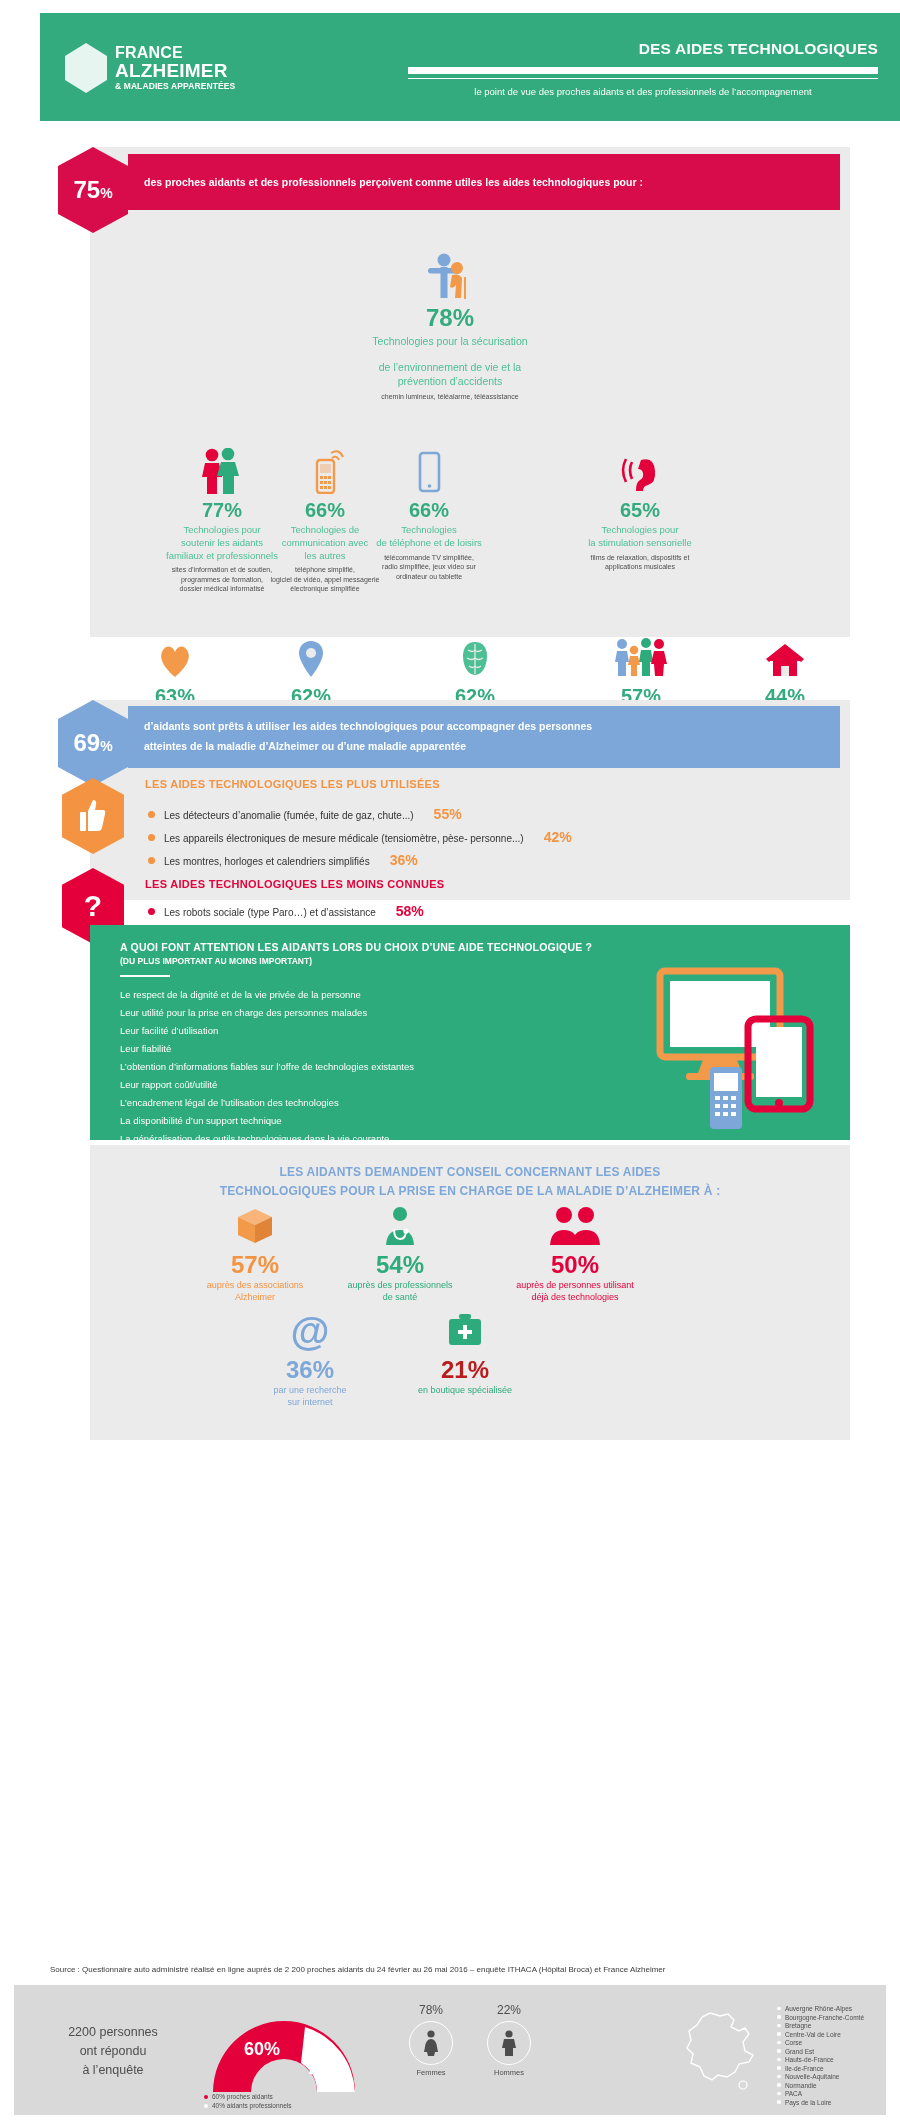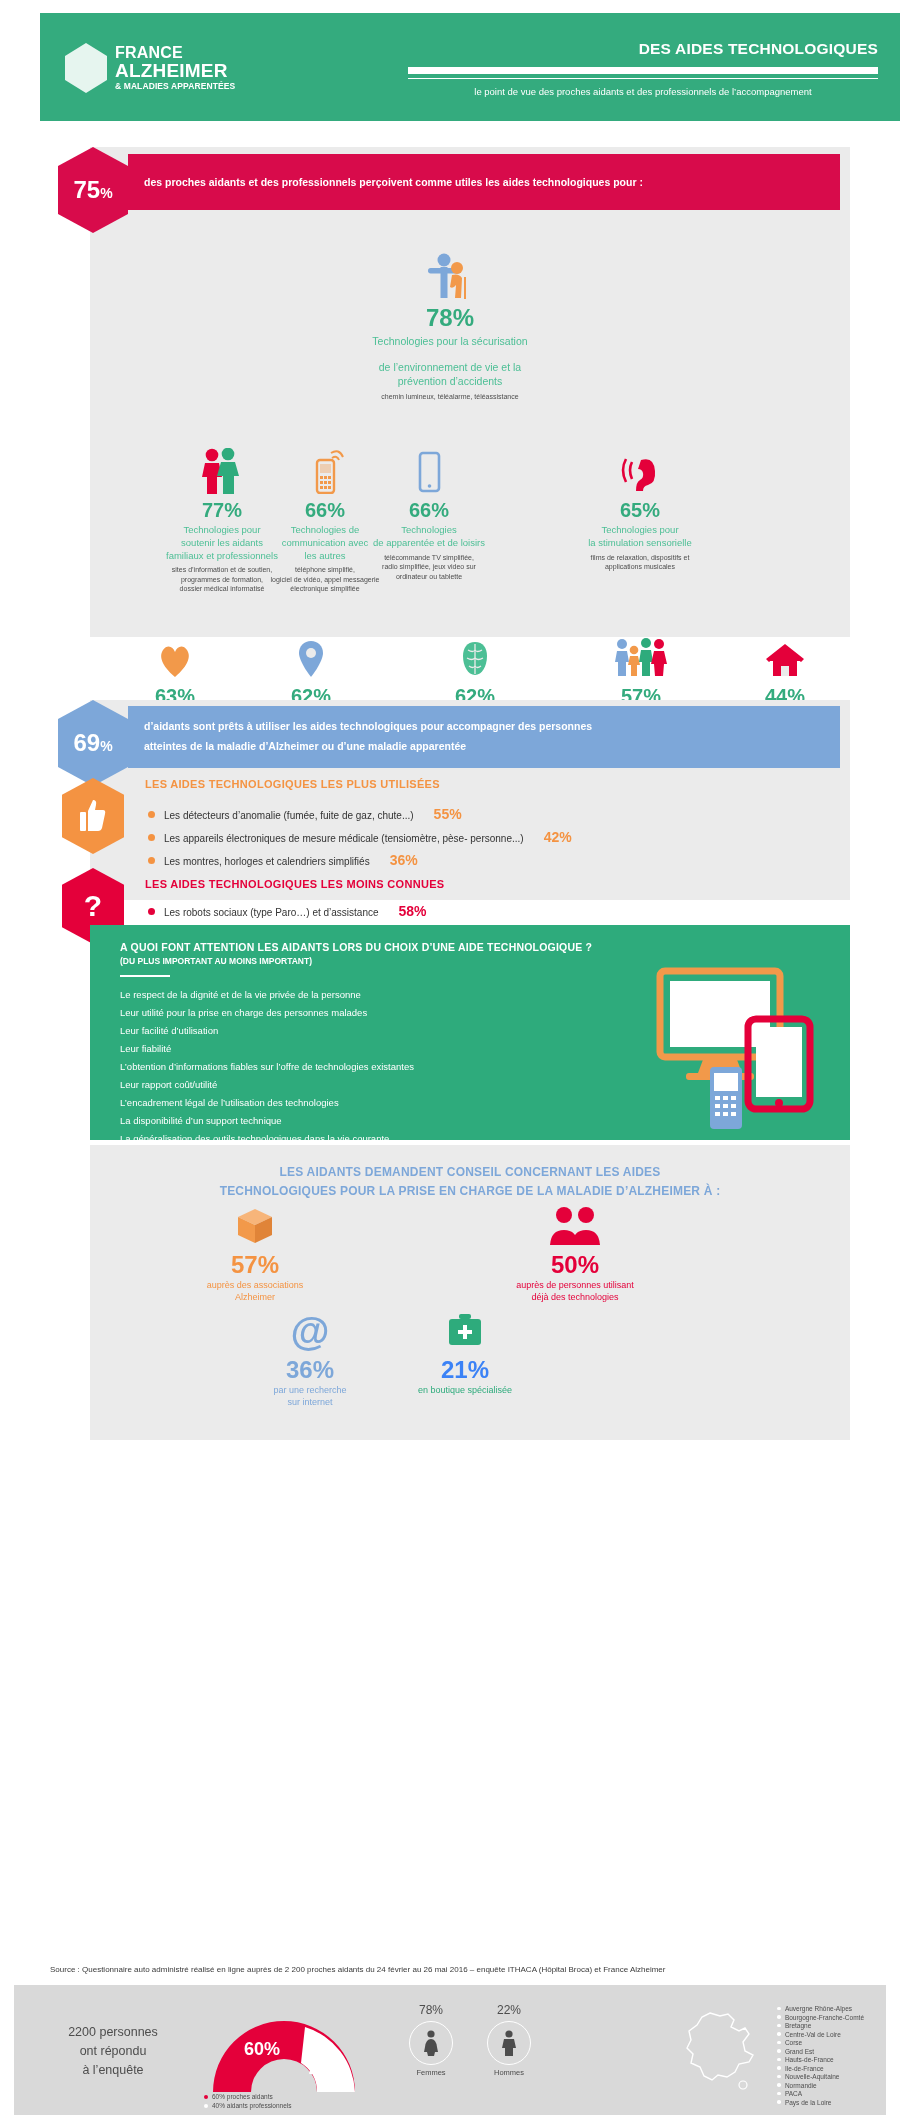--- a/index.html
+++ b/index.html
@@ -208,21 +208,21 @@
 
   <div class="stat" style="left:334px; top:448px; width:190px;">
     <div class="icon">
       <svg width="34" height="46" viewBox="0 0 34 46">
         <rect x="8" y="5" width="19" height="38" rx="3" fill="none" stroke="#7da7d9" stroke-width="2.6"></rect>
         <circle cx="17.5" cy="38" r="1.8" fill="#7da7d9"></circle>
       </svg>
     </div>
     <div class="num">66%</div>
     <div class="ttl">Technologies</div>
-    <div class="ttl" style="margin-top:0">de apparentée et de loisirs</div>
+    <div class="ttl" style="margin-top:0">de téléphone et de loisirs</div>
     <div class="sub">télécommande TV simplifiée,</div>
     <div class="sub" style="margin-top:0">radio simplifiée, jeux video sur</div>
     <div class="sub" style="margin-top:0">ordinateur ou tablette</div>
   </div>
 
   <div class="stat" style="left:545px; top:448px; width:190px;">
     <div class="icon">
       <svg width="46" height="46" viewBox="0 0 46 46">
         <path d="M24 12 q13 -4 14 11 q1 12 -7 14 q-5 1 -5 6 h-7 q0 -9 4 -11 q4 -2 3 -7 q-1 -4 -5 -4 z" fill="#e4003a"></path>
         <path d="M15 14 q-4 8 0 17" stroke="#e4003a" stroke-width="2.6" fill="none"></path>
@@ -363,21 +363,21 @@
     <span>Les montres, horloges et calendriers simplifiés</span>
     <span class="v v-o">36%</span>
   </div>
 
   <div class="hex" style="left:62px; top:868px; width:62px; height:76px; background:#e4003a;">
     <span style="color:#fff;font-size:30px;font-weight:bold;line-height:1;">?</span>
   </div>
   <div class="list-head lh-pink" style="left:145px; top:878px;">LES AIDES TECHNOLOGIQUES LES MOINS CONNUES</div>
   <div class="li" style="left:148px; top:903px;">
     <span class="dot dot-p"></span>
-    <span>Les robots sociaux (type Paro…) et d’assistance</span>
+    <span>Les robots sociale (type Paro…) et d’assistance</span>
     <span class="v v-p">58%</span>
   </div>
   <div class="li" style="left:148px; top:926px;">
     <span class="dot dot-p"></span>
     <span>Localisateur d’objets</span>
     <span class="v v-p">55%</span>
   </div>
   <div class="li" style="left:130px; top:949px;">
     <span class="dot dot-p"></span>
     <span>Appareils électroménagers simplifiés</span>
@@ -436,20 +436,33 @@
         <path d="M21 4 L38 12 L21 20 L4 12 Z" fill="#f7b57a"></path>
         <path d="M4 12 L21 20 v18 L4 30 Z" fill="#f2994a"></path>
         <path d="M38 12 L21 20 v18 L38 30 Z" fill="#e08438"></path>
       </svg>
     </div>
     <div class="num" style="color:#f49342">57%</div>
     <div class="cap" style="color:#f49342">auprès des associations</div>
     <div class="cap" style="color:#f49342;margin-top:0">Alzheimer</div>
   </div>
 
+  <div class="s4" style="left:310px; top:1205px; width:180px;">
+    <div class="icon">
+      <svg width="42" height="42" viewBox="0 0 42 42">
+        <circle cx="21" cy="9" r="7" fill="#2eab7c"></circle>
+        <path d="M7 40 q1 -15 14 -15 q13 0 14 15 z" fill="#2eab7c"></path>
+        <path d="M15 24 q0 10 6 10 q6 0 6 -9" stroke="#ffffff" stroke-width="2" fill="none"></path>
+        <circle cx="27" cy="26" r="2.6" fill="#ffffff"></circle>
+      </svg>
+    </div>
+    <div class="num" style="color:#2eab7c">54%</div>
+    <div class="cap" style="color:#2eab7c">auprès des professionnels</div>
+    <div class="cap" style="color:#2eab7c;margin-top:0">de santé</div>
+  </div>
 
   <div class="s4" style="left:470px; top:1205px; width:210px;">
     <div class="icon">
       <svg width="58" height="42" viewBox="0 0 58 42">
         <circle cx="18" cy="10" r="8" fill="#e4003a"></circle>
         <path d="M4 40 q1 -15 14 -15 q13 0 14 15 z" fill="#e4003a"></path>
         <circle cx="40" cy="10" r="8" fill="#e4003a"></circle>
         <path d="M26 40 q1 -15 14 -15 q13 0 14 15 z" fill="#e4003a"></path>
       </svg>
     </div>
@@ -471,21 +484,21 @@
 
   <div class="s4" style="left:370px; top:1310px; width:190px;">
     <div class="icon">
       <svg width="40" height="42" viewBox="0 0 40 42">
         <rect x="14" y="4" width="12" height="5" rx="2" fill="#2eab7c"></rect>
         <rect x="4" y="9" width="32" height="26" rx="3" fill="#2eab7c"></rect>
         <rect x="18" y="15" width="4" height="14" fill="#ffffff"></rect>
         <rect x="13" y="20" width="14" height="4" fill="#ffffff"></rect>
       </svg>
     </div>
-    <div class="num" style="color:#3b82f6">21%</div>
+    <div class="num" style="color:#b91c1c">21%</div>
     <div class="cap" style="color:#2eab7c">en boutique spécialisée</div>
   </div>
 
   <div class="source">Source : Questionnaire auto administré réalisé en ligne auprès de 2 200 proches aidants du 24 février au 26 mai 2016 – enquête ITHACA (Hôpital Broca) et France Alzheimer</div>
 
   <div class="footer">
     <div class="f-left">
       <div>2200 personnes</div>
       <div>ont répondu</div>
       <div>à l’enquête</div>

